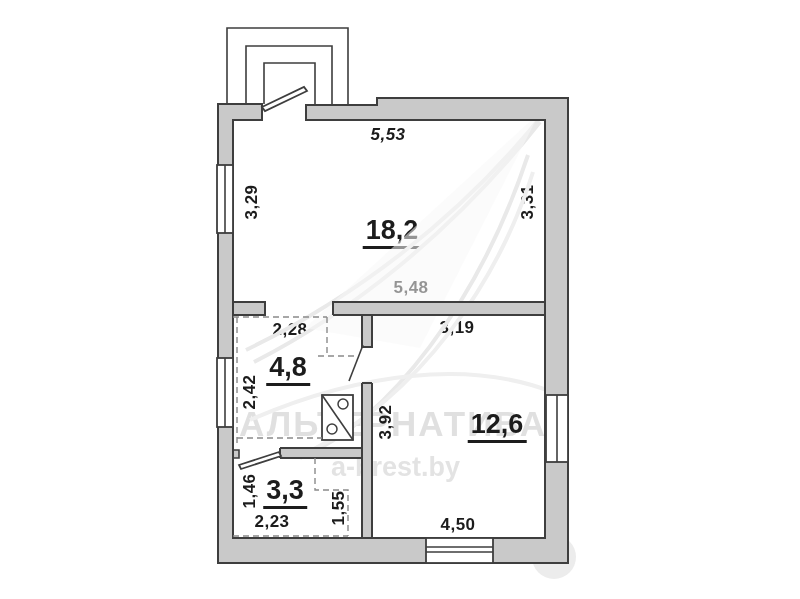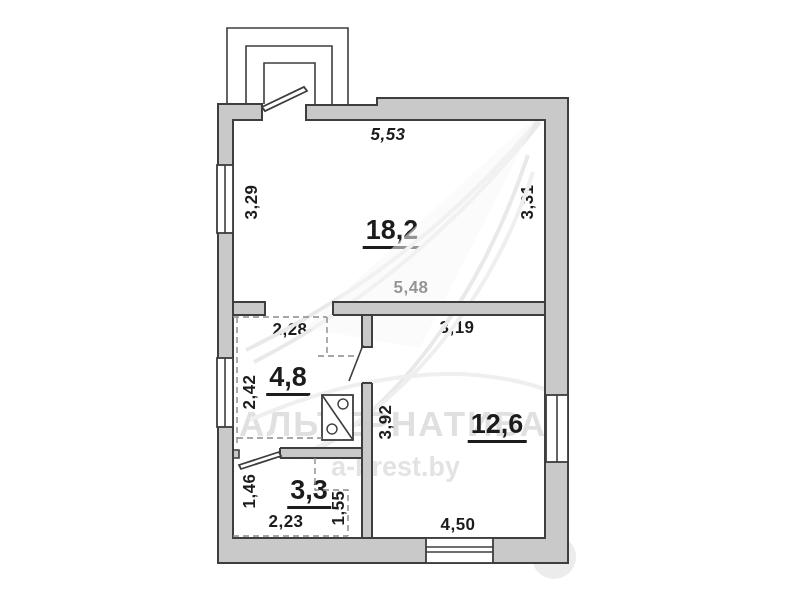--- a/index.html
+++ b/index.html
@@ -62,27 +62,27 @@
   }
   
   #d553{left:388px;top:135px;font-style:italic;}
   #d329{left:252px;top:202px;}
   #d331{left:528px;top:202px;}
   #r182{left:392px;top:210px;margin-top:23px;}
   #d548{left:388px;top:288px;margin-left:23px;}
   #d228{left:290px;top:330px;}
   #d319{left:457px;top:328px;}
   #d242{left:250px;top:392px;}
-  #r48{left:288px;top:380px;}
+  #r48{left:288px;top:370px;}
   #d392{left:386px;top:422px;}
   #r126{left:452px;top:427px;margin-left:45px;}
   #d146{left:250px;top:491px;}
-  #r33{left:285px;top:493px;margin-left:24px;}
+  #r33{left:285px;top:493px;}
   #d155{left:339px;top:508px;}
-  #d223{left:286px;top:522px;}
+  #d223{left:272px;top:522px;}
   #d324{left:458px;top:525px;}
 </style>
 </head>
 <body>
 
 <div id="canvas">
 
   <svg class="layer-bg" width="800" height="599" viewBox="0 0 800 599">
     <path class="swoosh" d="M548,108 C460,220 350,300 246,350"></path>
     <path class="swoosh" d="M540,122 C452,234 348,314 254,362"></path>

